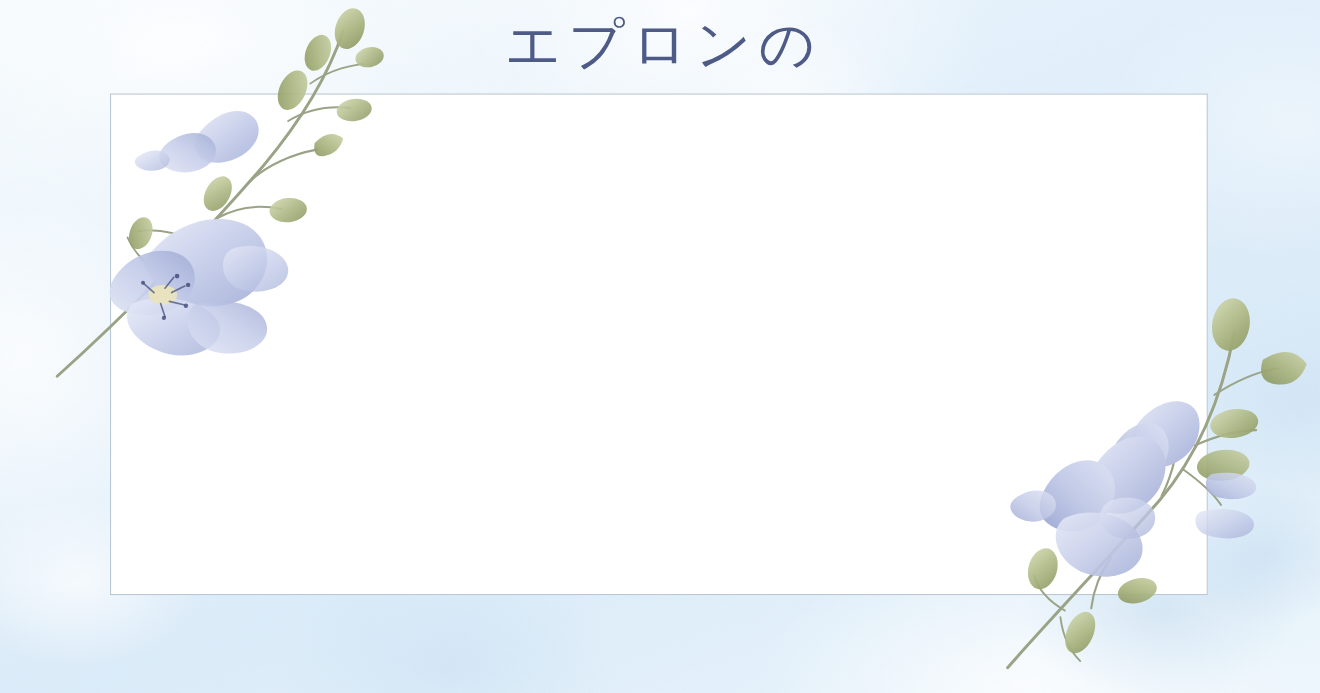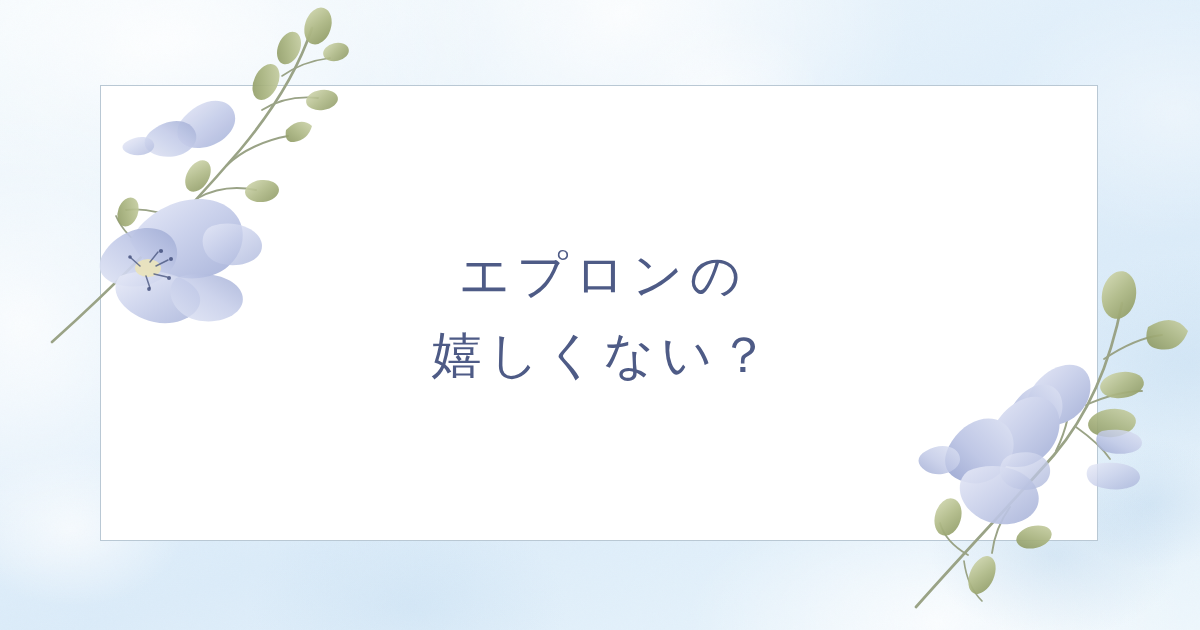--- a/index.html
+++ b/index.html
@@ -74,21 +74,21 @@
   
   #headline {
     position: absolute;
     left: 0;
     top: 0;
     width: 1200px;
     height: 630px;
     display: flex;
     flex-direction: column;
     align-items: center;
-    justify-content: center;
+    justify-content: flex-start;
     pointer-events: none;
   }
   .hl-line {
     color: #4e5b86;
     font-size: 50px;
     line-height: 80px;
     letter-spacing: 0.13em;
     text-indent: 0.13em;
     white-space: nowrap;
     font-weight: 400;
@@ -268,16 +268,15 @@
       <path d="M106 168 C 126 136, 160 134, 168 158 C 176 184, 152 214, 124 212 C 98 210, 88 196, 106 168 Z" fill="url(#petalC)"></path>
       <path d="M62 186 C 80 158, 114 156, 122 180 C 130 204, 106 232, 80 228 C 56 224, 48 208, 62 186 Z" fill="url(#petalD)"></path>
       <path d="M78 216 C 104 204, 142 214, 148 238 C 154 262, 122 276, 96 266 C 70 256, 62 228, 78 216 Z" fill="url(#petalC)" opacity=".92"></path>
       <path d="M36 196 C 52 186, 70 192, 70 204 C 70 216, 50 224, 36 216 C 26 210, 26 201, 36 196 Z" fill="url(#petalD)" opacity=".82"></path>
       <path d="M120 200 C 142 192, 162 202, 160 218 C 158 234, 134 240, 118 230 C 106 222, 108 205, 120 200 Z" fill="url(#petalC)" opacity=".78"></path>
     </g>
   </svg>
 
   <div id="headline">
     <div class="hl-line">エプロンの</div>
-    <div class="hl-line">嬉しくない？</div>
   </div>
 
 </div>
 
 </body></html>

